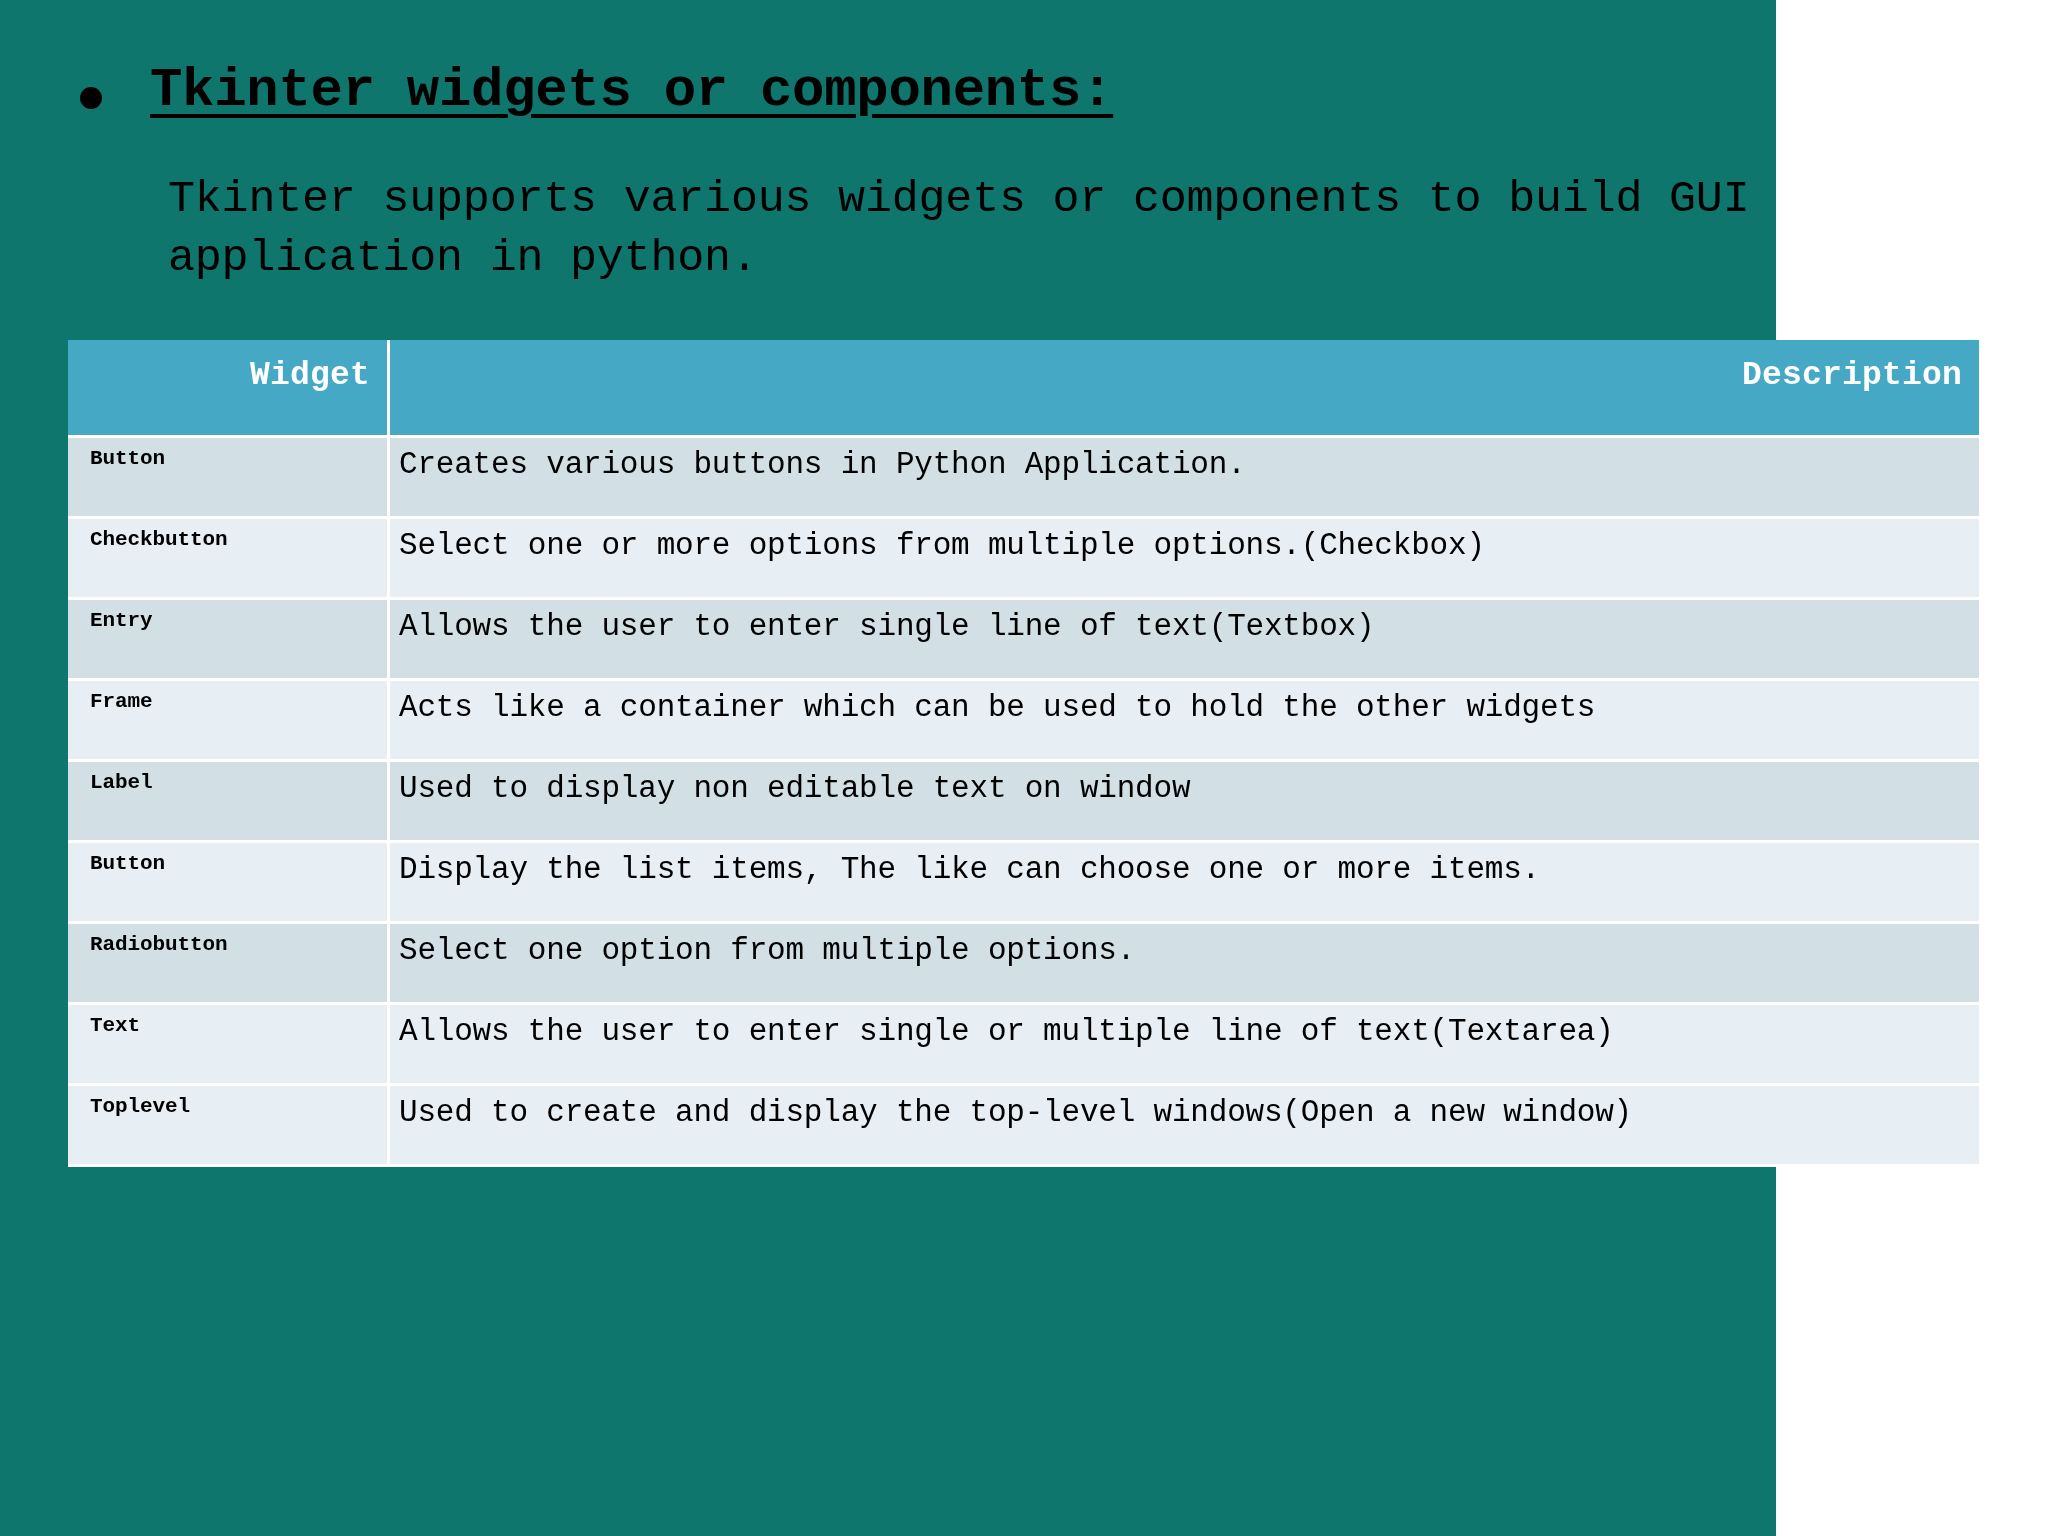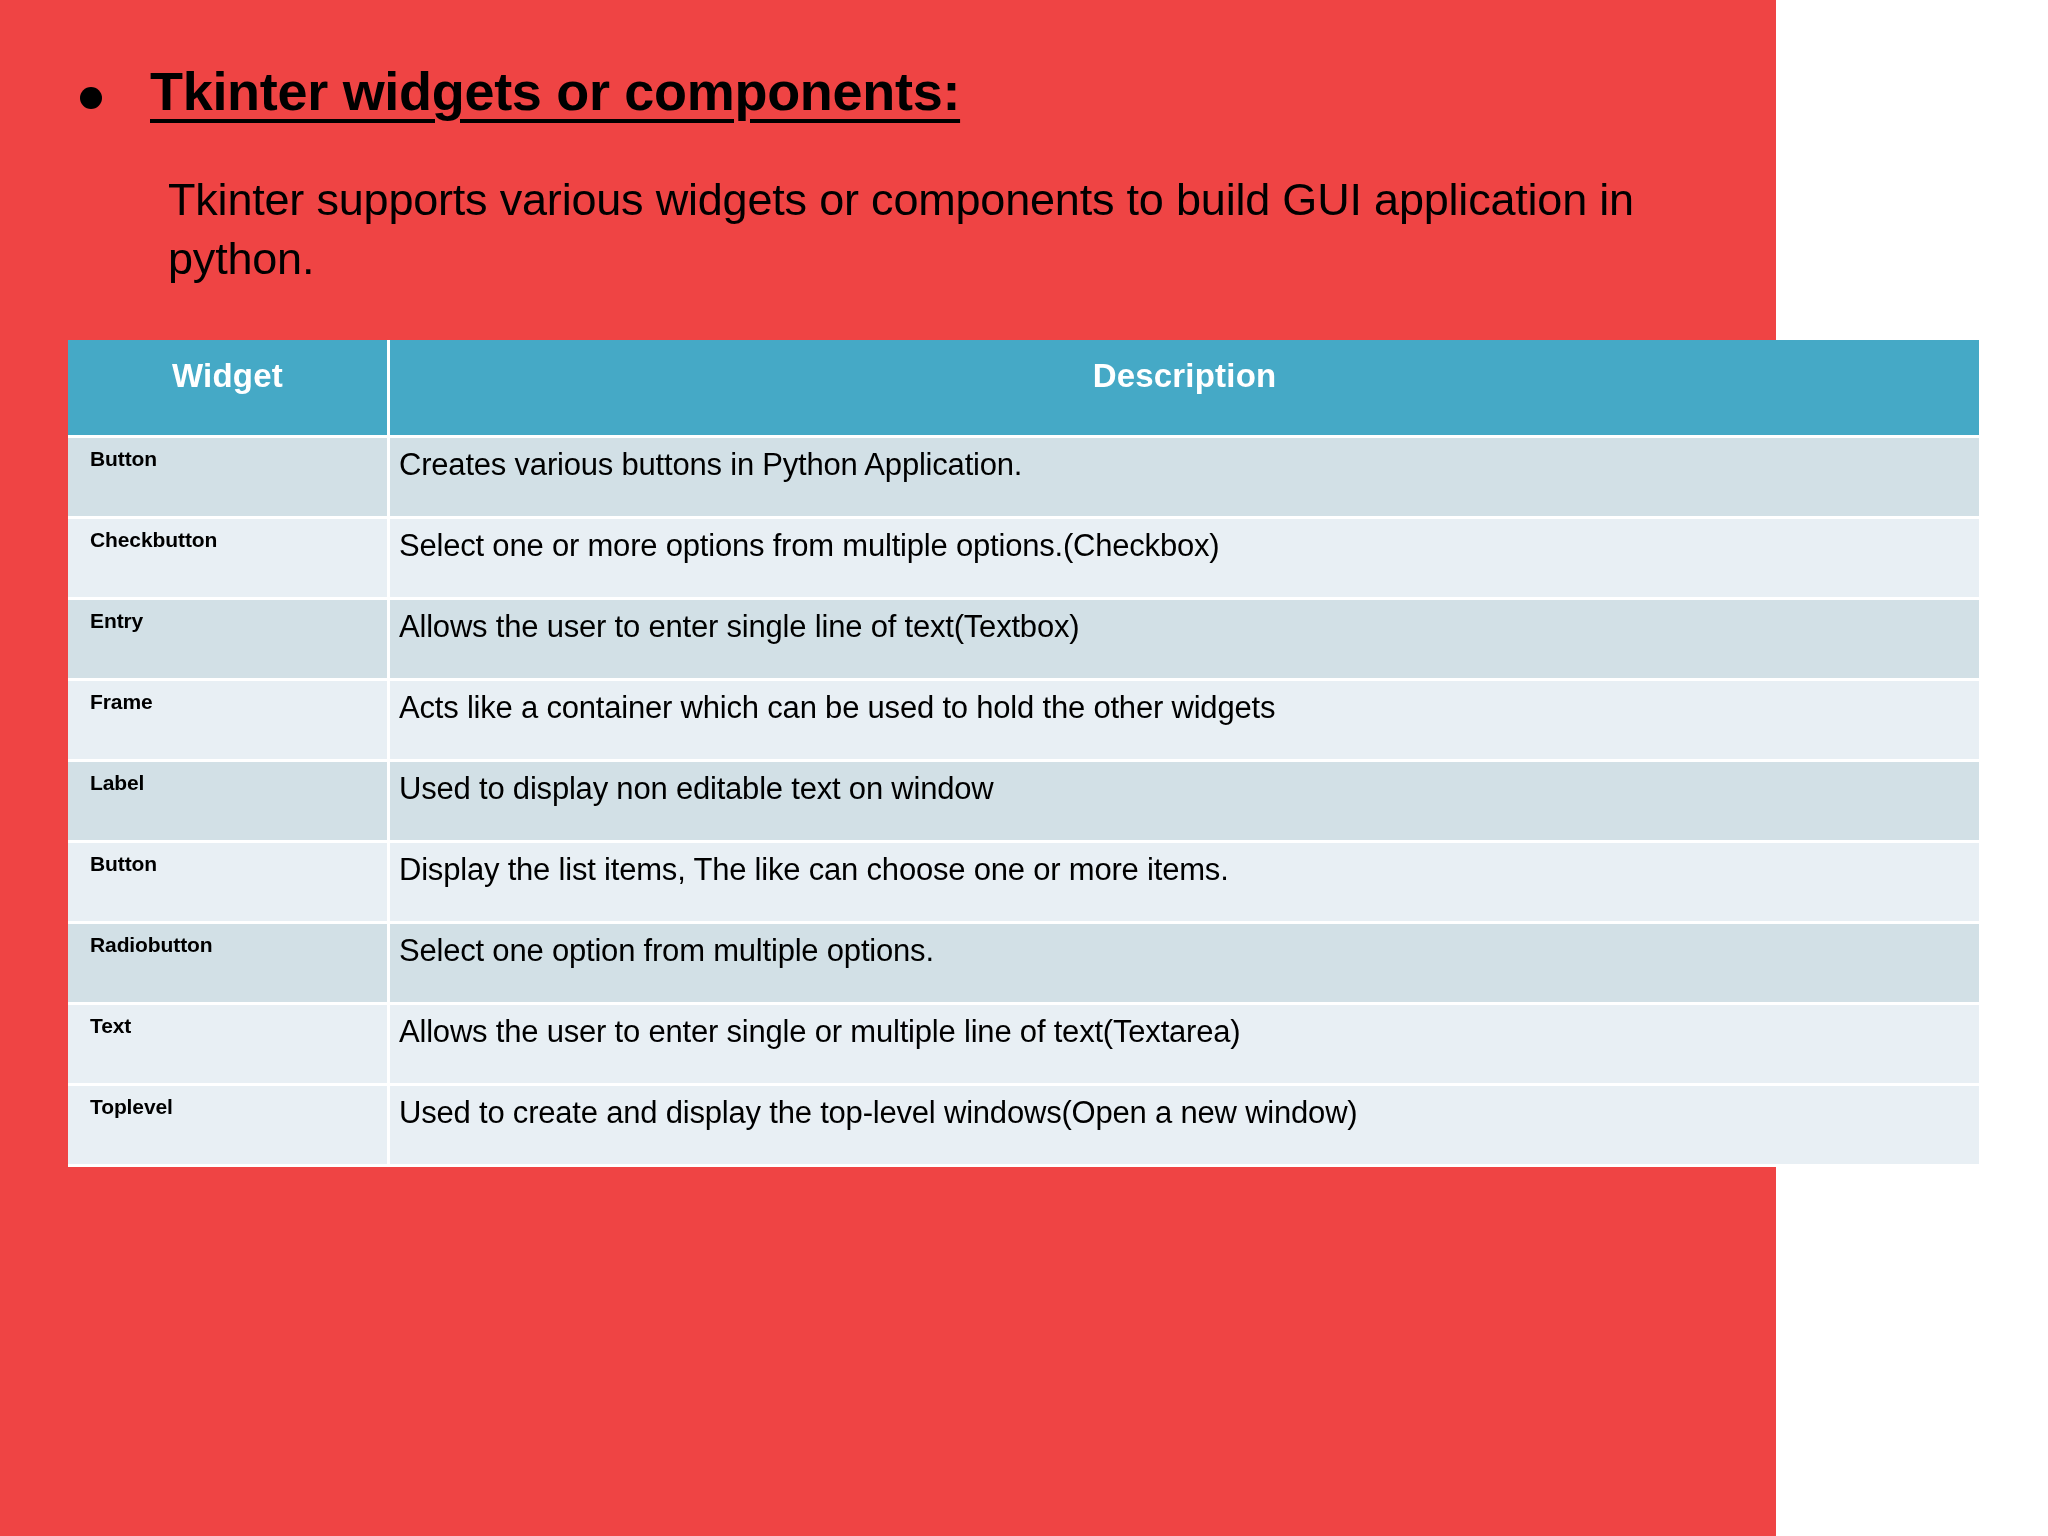--- a/index.html
+++ b/index.html
@@ -9,21 +9,22 @@
     height: 1536px;
     background: #ffffff;
     font-family: "Liberation Sans", sans-serif;
     overflow: hidden;
   }
 
   .slide {
     position: relative;
     width: 1776px;
     height: 1536px;
-    background: #ef4444;
+    background: #0f766e;
+    font-family: Liberation Mono, monospace;
   }
 
   
   .title-row {
     position: absolute;
     left: 80px;
     top: 60px;
     width: 1800px;
     display: flex;
     align-items: flex-start;
@@ -85,22 +86,22 @@
   }
   .widget-table th:last-child,
   .widget-table td:last-child { border-right: none; }
 
   thead th {
     background: #45A9C6;
     color: #ffffff;
     height: 98px;
     font-size: 33px;
     font-weight: bold;
-    text-align: center;
-    padding: 17px 10px 0 10px;
+    text-align: right;
+    padding: 17px 17px 0 10px;
     letter-spacing: 0.2px;
   }
 
   tbody tr.odd  td { background: #D2E0E6; }
   tbody tr.even td { background: #E8EFF4; }
 
   tbody td {
     height: 81px;
     padding: 9px 0 0 0;
   }

